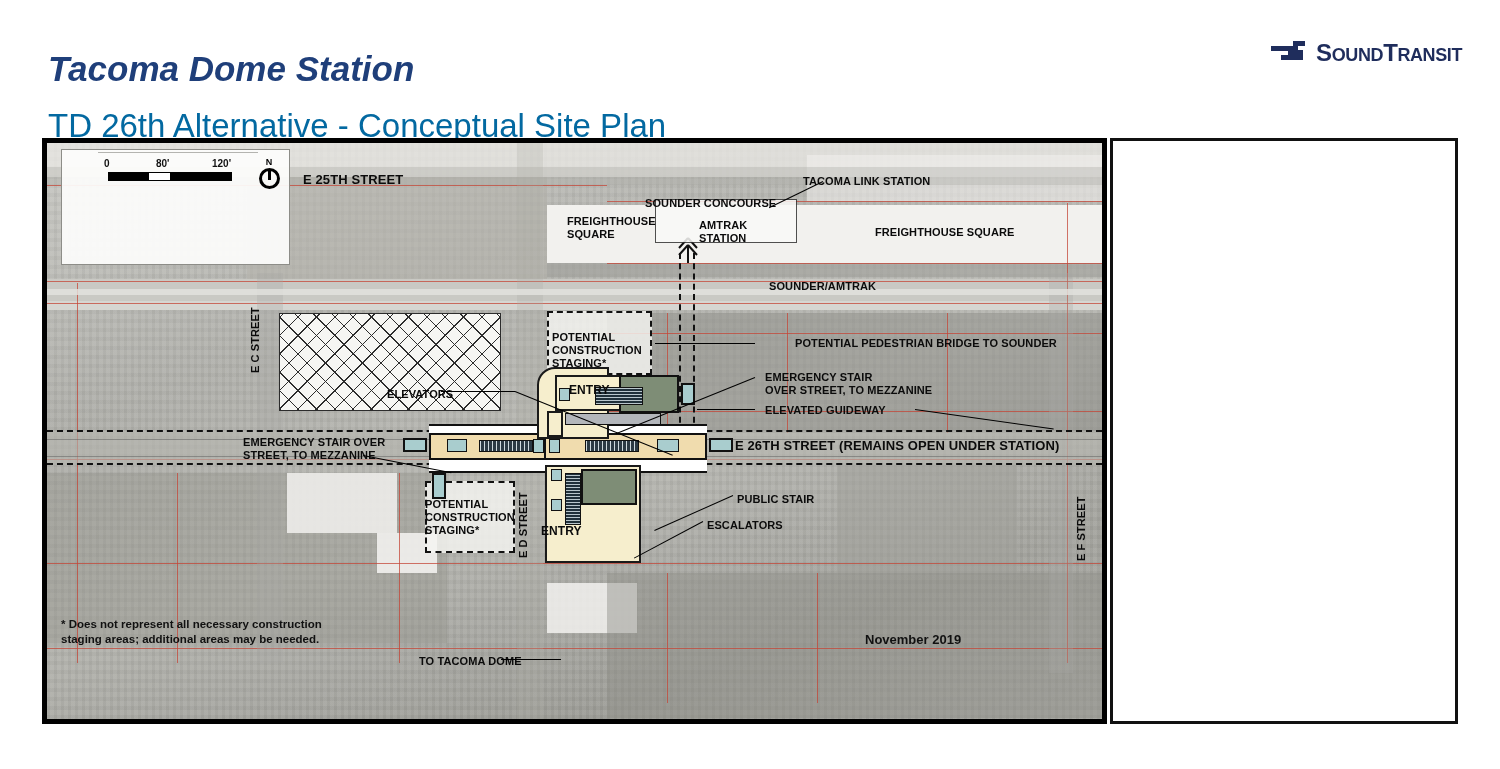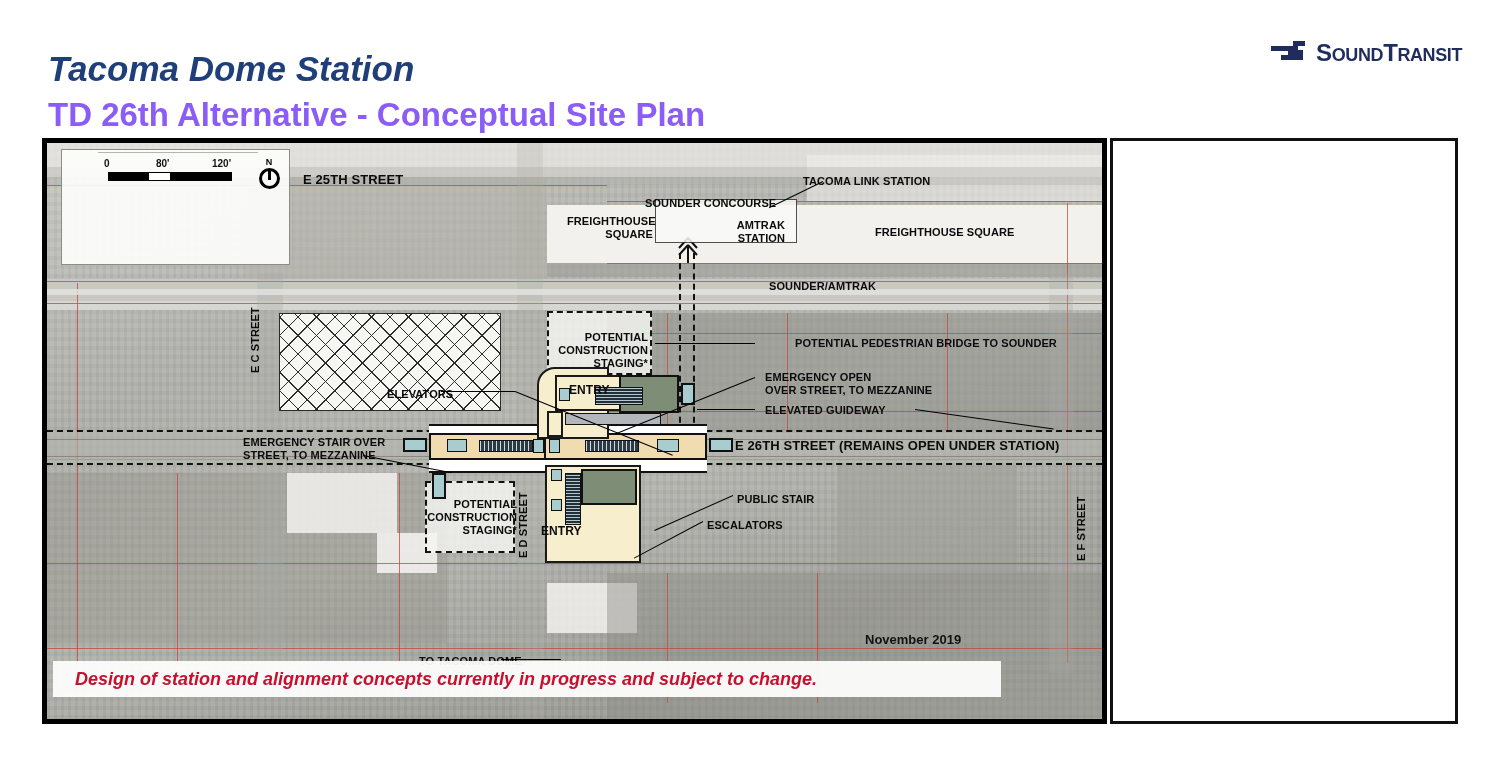--- a/index.html
+++ b/index.html
@@ -33,25 +33,25 @@
     font-weight: bold;
     font-size: 35px;
     line-height: 42px;
     color: #1f3f7a;
     letter-spacing: 0px;
     white-space: nowrap;
     margin-top: 20px;
   }
   .title-sub {
     font-family: "Liberation Sans", sans-serif;
-    font-weight: bold;
+    font-weight: normal;
     font-size: 33px;
     line-height: 42px;
-    color: #8b5cf6;
-    margin-top: 4px;
+    color: #0369a1;
+    margin-top: 15px;
     white-space: nowrap;
   }
 
   .logo {
     position: absolute;
     right: 38px;
     top: 38px;
     display: flex;
     align-items: center;
     gap: 9px;
@@ -144,21 +144,21 @@
     position: absolute;
     font-family: "Liberation Sans", sans-serif;
     font-size: 11px;
     font-weight: bold;
     color: #0b0b0b;
     line-height: 13px;
     white-space: pre;
     letter-spacing: 0.1px;
   }
   .maplabel.big { font-size: 13px; }
-  .maplabel.center { text-align: right; }
+  .maplabel.center { text-align: left; }
   .maplabel.rot {
     transform-origin: left top;
     transform: rotate(-90deg);
   }
   .leader {
     position: absolute;
     height: 0;
     border-top: 1px solid #000;
   }
 
@@ -497,21 +497,21 @@
   <div class="maplabel big" style="left:256px;top:30px;">E 25TH STREET</div>
   <div class="maplabel" style="left:598px;top:54px;">SOUNDER CONCOURSE</div>
   <div class="maplabel" style="left:756px;top:32px;">TACOMA LINK STATION</div>
   <div class="maplabel center" style="left:520px;top:72px;width:86px;">FREIGHTHOUSE
 SQUARE</div>
   <div class="maplabel center" style="left:652px;top:76px;width:86px;">AMTRAK
 STATION</div>
   <div class="maplabel" style="left:828px;top:83px;">FREIGHTHOUSE SQUARE</div>
   <div class="maplabel" style="left:722px;top:137px;">SOUNDER/AMTRAK</div>
   <div class="maplabel" style="left:748px;top:194px;">POTENTIAL PEDESTRIAN BRIDGE TO SOUNDER</div>
-  <div class="maplabel" style="left:718px;top:228px;">EMERGENCY OPEN
+  <div class="maplabel" style="left:718px;top:228px;">EMERGENCY STAIR
 OVER STREET, TO MEZZANINE</div>
   <div class="maplabel" style="left:718px;top:261px;text-align:center;">ELEVATED GUIDEWAY</div>
   <div class="maplabel" style="left:340px;top:245px;">ELEVATORS</div>
   <div class="maplabel" style="left:196px;top:293px;">EMERGENCY STAIR OVER
 STREET, TO MEZZANINE</div>
   <div class="maplabel big" style="left:688px;top:296px;">E 26TH STREET (REMAINS OPEN UNDER STATION)</div>
   <div class="maplabel center" style="left:505px;top:188px;width:96px;">POTENTIAL
 CONSTRUCTION
 STAGING*</div>
   <div class="maplabel center" style="left:378px;top:355px;width:92px;">POTENTIAL
@@ -558,19 +558,18 @@
     <div class="compass">
       <div class="n">N</div>
       <div class="ring"></div>
     </div>
 
     <div class="legend-cols">
 
     </div>
   </div>
 
+  <div class="footnote">* Does not represent all necessary construction
+staging areas; additional areas may be needed.</div>
   <div class="date-stamp">November 2019</div>
-  <div class="disclaimer-band">
-    <span>Design of station and alignment concepts currently in progress and subject to change.</span>
-  </div>
 </div>
 
 <div class="side-panel"></div>
 
 </body></html>

